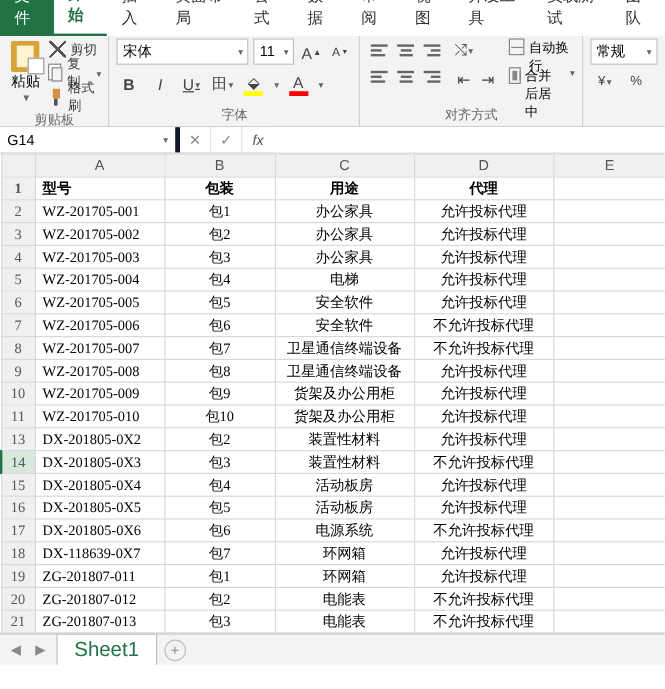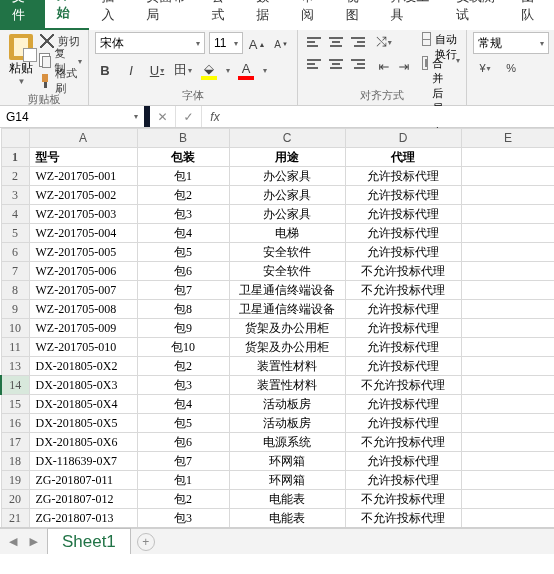--- a/index.html
+++ b/index.html
@@ -48,27 +48,27 @@
 .abtn.l span:nth-child(1){width:100%} .abtn.l span:nth-child(2){width:60%} .abtn.l span:nth-child(3){width:80%}
 .abtn.c span{margin:0 auto} .abtn.c span:nth-child(1){width:100%} .abtn.c span:nth-child(2){width:60%} .abtn.c span:nth-child(3){width:80%}
 .abtn.r span{margin-left:auto} .abtn.r span:nth-child(1){width:100%} .abtn.r span:nth-child(2){width:60%} .abtn.r span:nth-child(3){width:80%}
 .align-extra { display:flex; flex-direction:column; gap:4px; margin-left:8px; }
 .ext-btn { display:flex; align-items:flex-start; gap:4px; font-size:11px; height:20px; }
 .ext-icon { width:14px; height:14px; border:1px solid #888; }
 .wrap-icon { background: linear-gradient(#888,#888) center/10px 1px no-repeat; }
 .merge-icon { background: linear-gradient(#888,#888) 2px center/4px 8px no-repeat, linear-gradient(#888,#888) 8px center/4px 8px no-repeat; }
 
 .num-group { display:flex; flex-direction:column; gap:4px; }
-.num-sel { border:1px solid #c0c0c0; background:#fff; height:22px; width:76px; display:flex; align-items:center; justify-content:space-between; padding:0 4px; font-size:12px;}
+.num-sel { border:1px solid #c0c0c0; background:#fff; height:22px; width:56px; display:flex; align-items:center; justify-content:space-between; padding:0 4px; font-size:12px;}
 .num-row { display:flex; gap:2px; }
 .nbtn { width:24px; height:20px; display:flex; align-items:center; justify-content:center; font-size:11px; color:#444; }
 
 
 .fbar { display:flex; border-bottom:1px solid #d0d0d0; height:22px; align-items:stretch; background:#fff; }
-.namebox { width:150px; border-right:6px solid #0f172a; display:flex; align-items:center; padding:0 6px; font-size:12px; }
+.namebox { width:150px; border-right:4px solid #0f172a; display:flex; align-items:center; padding:0 6px; font-size:12px; }
 .namebox .dd { margin-left:auto; }
 .fxbtn { width:26px; display:flex; align-items:center; justify-content:center; border-right:1px solid #e0e0e0; color:#888; font-size:12px; }
 .fxlabel { width:26px; display:flex; align-items:center; justify-content:center; font-style:italic; color:#555; font-size:12px; }
 .formula-input { flex:1; border:none; padding:0 6px; font-size:12px; }
 
 
 .grid-wrap { position:relative; height:400px; overflow:hidden; border-bottom:1px solid #d0d0d0;}
 table.sheet { border-collapse:collapse; width:100%; table-layout:fixed; }
 .sheet th, .sheet td { border:1px solid #d9d9d9; height:19px; font-size:12px; padding:0 4px; overflow:hidden; white-space:nowrap; text-overflow:clip; }
 .sheet thead th { background:#f0f0f0; color:#555; font-weight:normal; text-align:center; }

